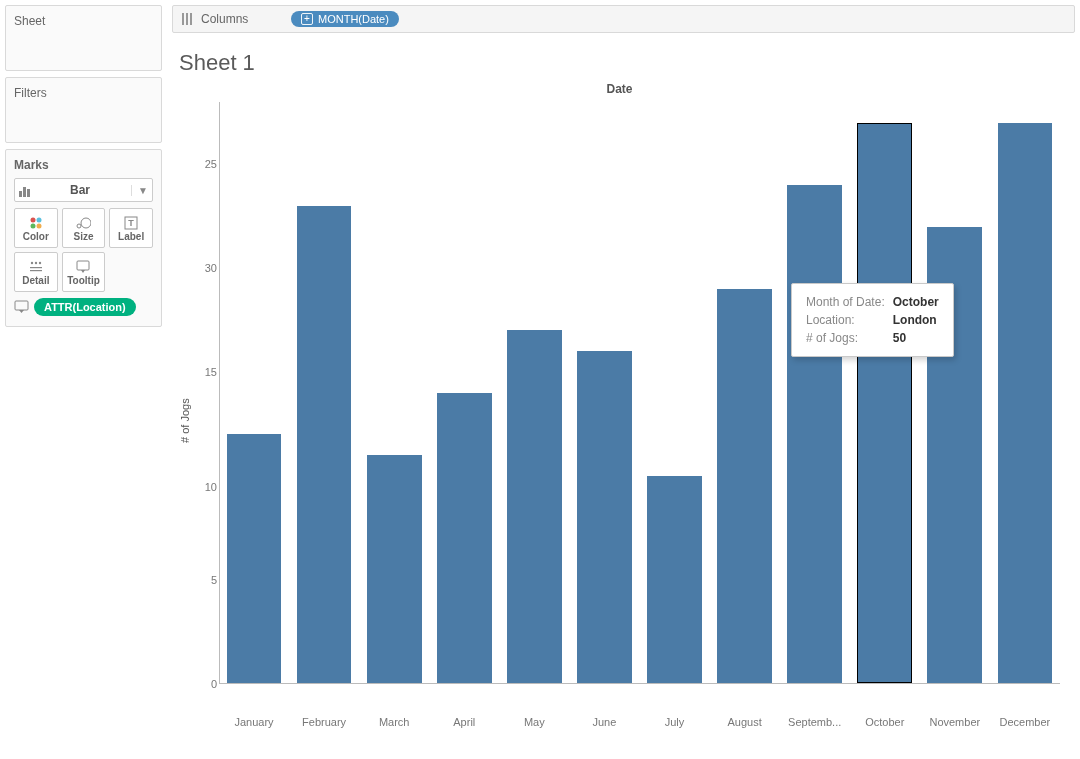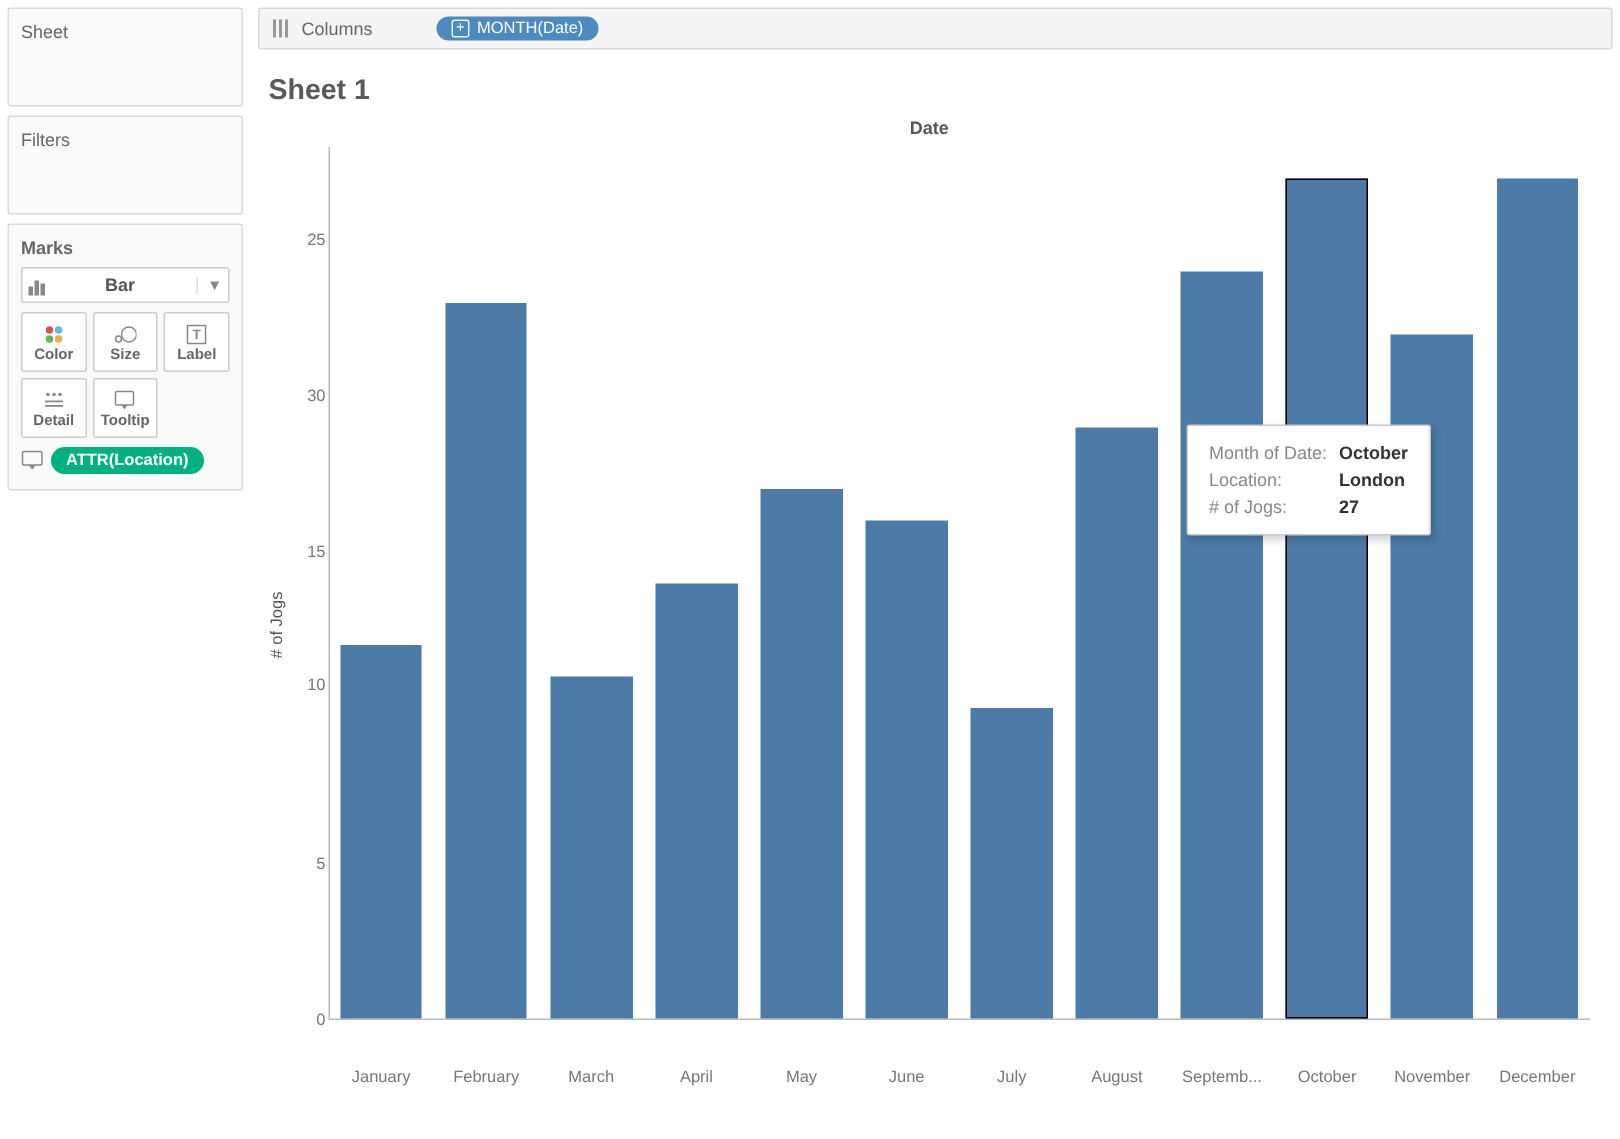--- a/index.html
+++ b/index.html
@@ -136,22 +136,22 @@
     display:inline-block; width:12px; height:12px; border:1px solid rgba(255,255,255,.9);
     border-radius:2px; text-align:center; line-height:10px; font-size:10px; margin-right:5px;
   }
 
   .viz {
     flex: 1;
     padding: 12px 20px 0 12px;
     position: relative;
   }
   .sheet-title {
-    font-size: 19px;
-    font-weight: 700;
+    font-size: 22px;
+    font-weight: 400;
     color: #5a5a5a;
     margin-bottom: 6px;
   }
   .chart-title {
     text-align: center;
     font-size: 12px;
     color: #555;
     margin-bottom: 6px;
     font-weight: 600;
   }
@@ -359,21 +359,21 @@
 
     <div class="viz">
       <div class="sheet-title">Sheet 1</div>
       <div class="chart-title">Date</div>
 
       <div class="chart-wrap">
         <div class="y-axis-title"># of Jogs</div>
         <div class="y-axis" id="y-axis">
             <div class="y-tick" style="bottom: 0px;">0</div>
             <div class="y-tick" style="bottom: 103.929px;">5</div>
-            <div class="y-tick" style="bottom: 223px;">10</div>
+            <div class="y-tick" style="bottom: 197px;">10</div>
             <div class="y-tick" style="bottom: 311.786px;">15</div>
             <div class="y-tick" style="bottom: 415.714px;">30</div>
             <div class="y-tick" style="bottom: 519.643px;">25</div>
           </div>
         <div class="plot">
           <div class="bars" id="bars">
               <div class="bar-slot">
                 <div class="bar" style="height: 42.8571%;"></div>
               </div>
               <div class="bar-slot">
@@ -433,20 +433,20 @@
               <tr>
                 <td>Month of Date:</td>
                 <td class="tval">October</td>
               </tr>
           <tr>
                 <td>Location:</td>
                 <td class="tval">London</td>
               </tr>
           <tr>
                 <td># of Jogs:</td>
-                <td class="tval">27</td>
+                <td class="tval">50</td>
               </tr>
         </tbody>
           </table>
       </div>
     </div>
   </div>
 </div>
 
 </body></html>

